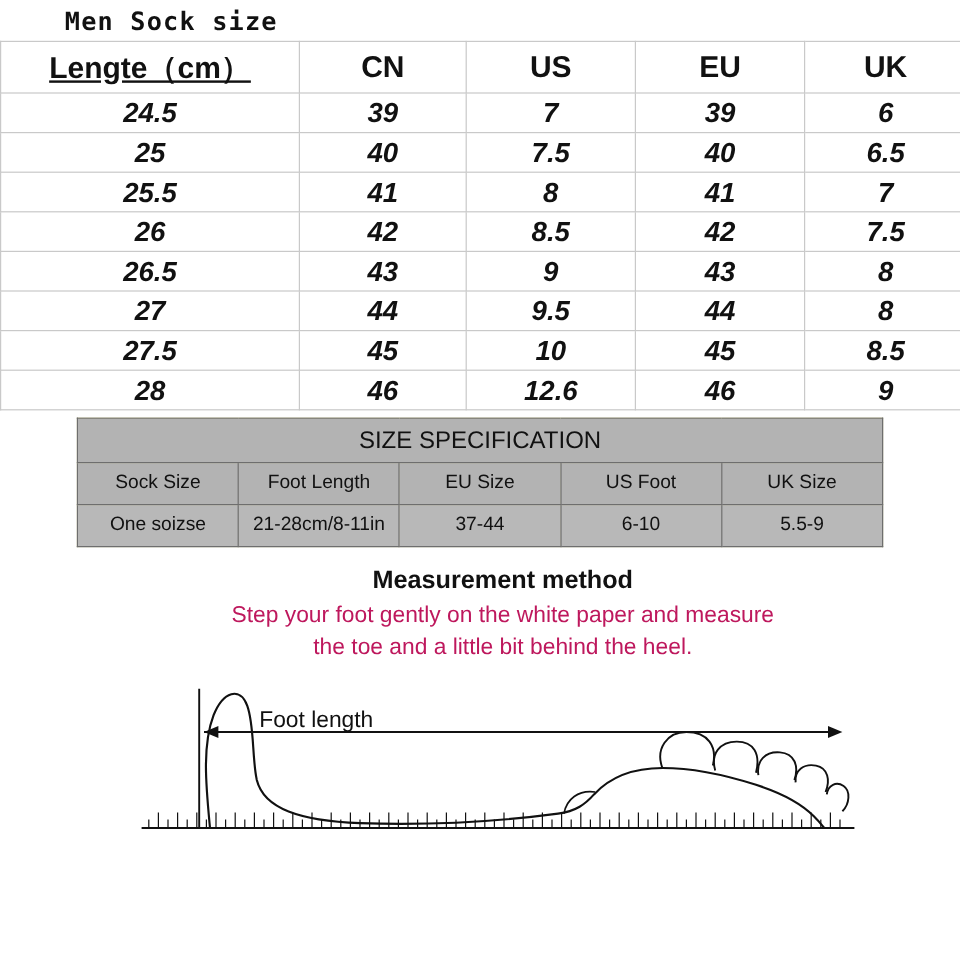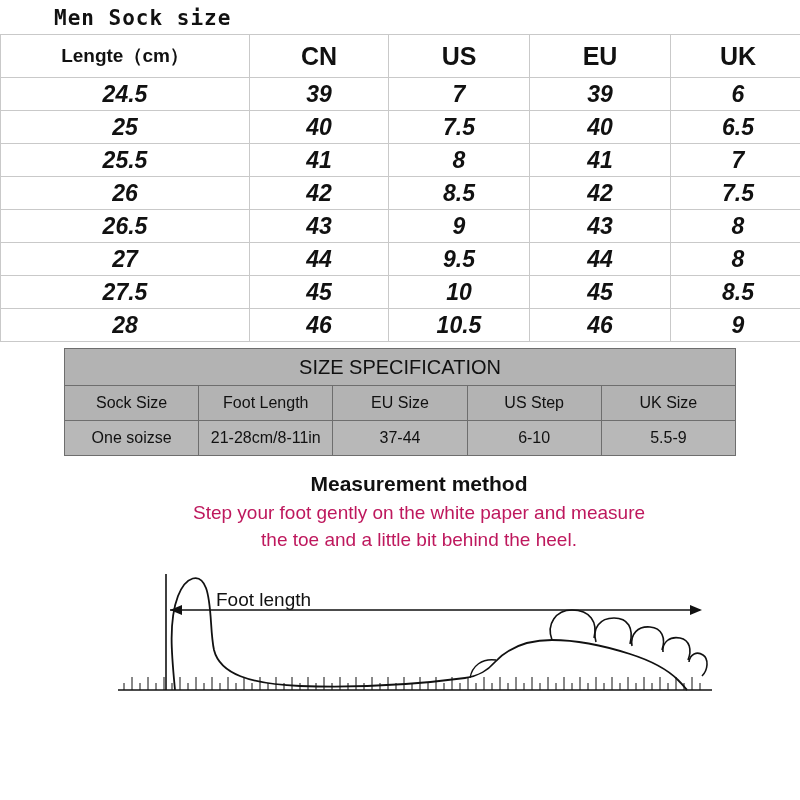--- a/index.html
+++ b/index.html
@@ -38,21 +38,22 @@
     font-weight: 700;
     color: #111;
     font-family: "Liberation Sans", sans-serif;
   }
   .size-table thead th {
     font-size: 25px;
     height: 38px;
     padding: 2px 0;
   }
   .size-table thead th.first-col {
-    font-size: 19px;
+    font-size: 25px;
+    text-decoration: underline;
   }
   .size-table tbody td {
     font-size: 23px;
     height: 30px;
     padding: 1px 0;
     font-style: italic;
   }
   .col-len { width: 248px; }
   .col-cn  { width: 138px; }
   .col-us  { width: 140px; }
@@ -180,38 +181,38 @@
       <tr>
         <td>27.5</td>
         <td>45</td>
         <td>10</td>
         <td>45</td>
         <td>8.5</td>
       </tr>
       <tr>
         <td>28</td>
         <td>46</td>
-        <td>10.5</td>
+        <td>12.6</td>
         <td>46</td>
         <td>9</td>
       </tr>
     </tbody>
   </table>
 
   <div class="spec-wrap">
     <table class="spec-table">
       <tbody>
         <tr>
           <td class="spec-title" colspan="5">SIZE SPECIFICATION</td>
         </tr>
         <tr class="spec-head">
           <td>Sock Size</td>
           <td>Foot Length</td>
           <td>EU Size</td>
-          <td>US Step</td>
+          <td>US Foot</td>
           <td>UK Size</td>
         </tr>
         <tr class="spec-row">
           <td>One soizse</td>
           <td>21-28cm/8-11in</td>
           <td>37-44</td>
           <td>6-10</td>
           <td>5.5-9</td>
         </tr>
       </tbody>

